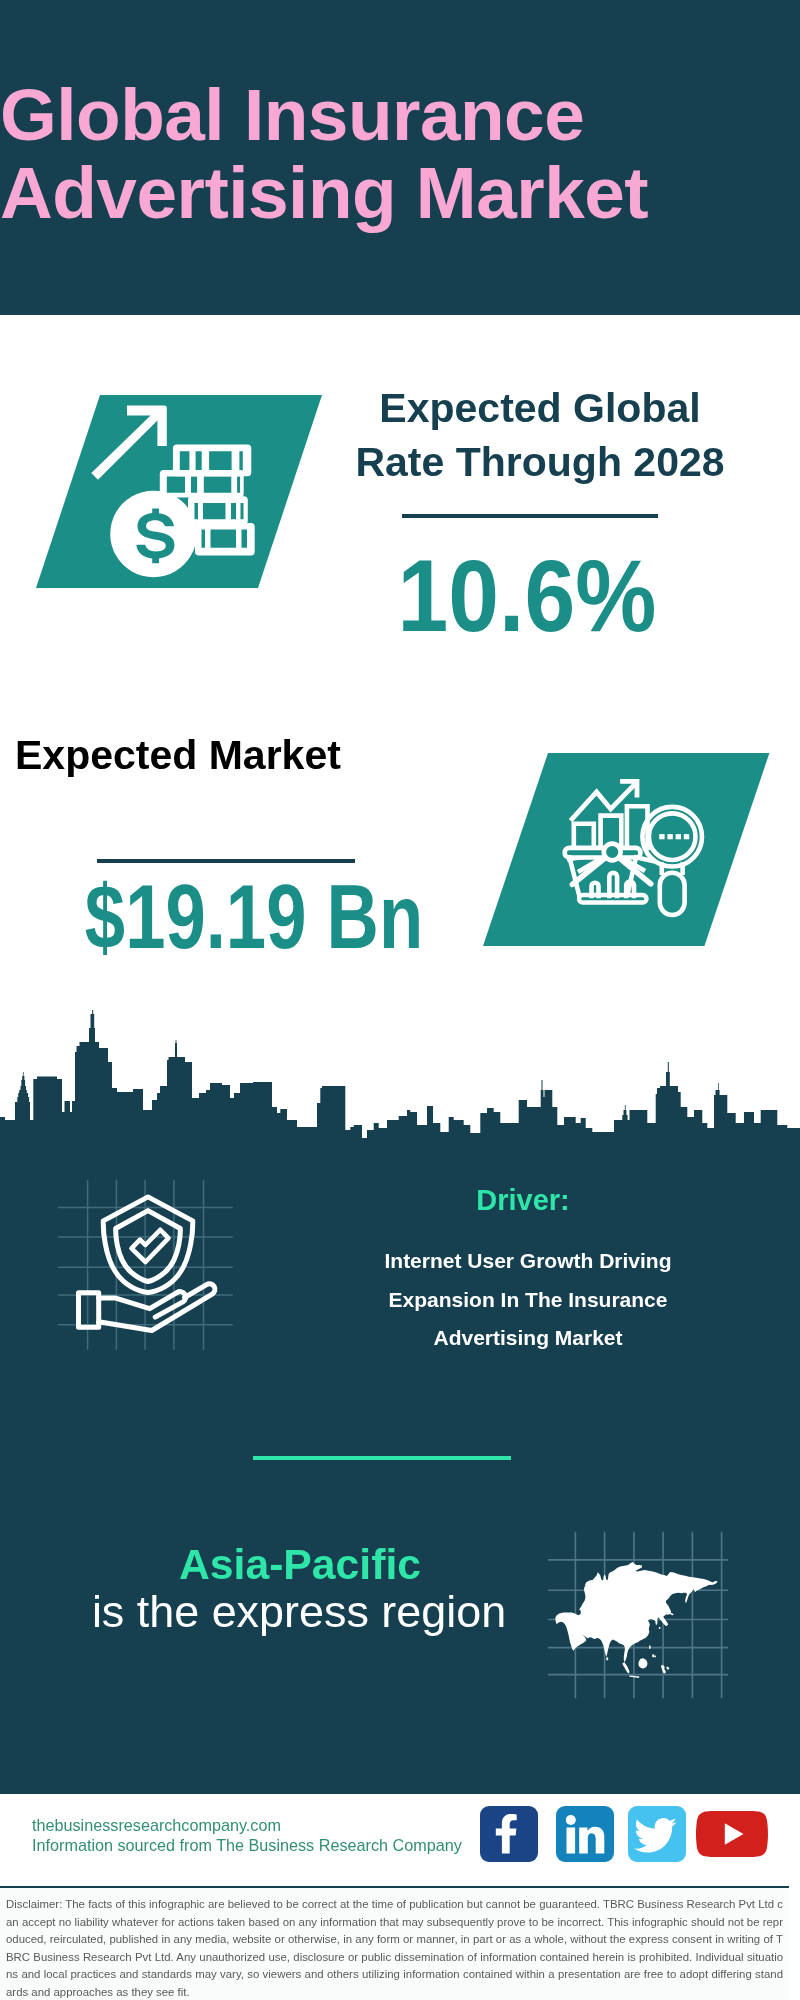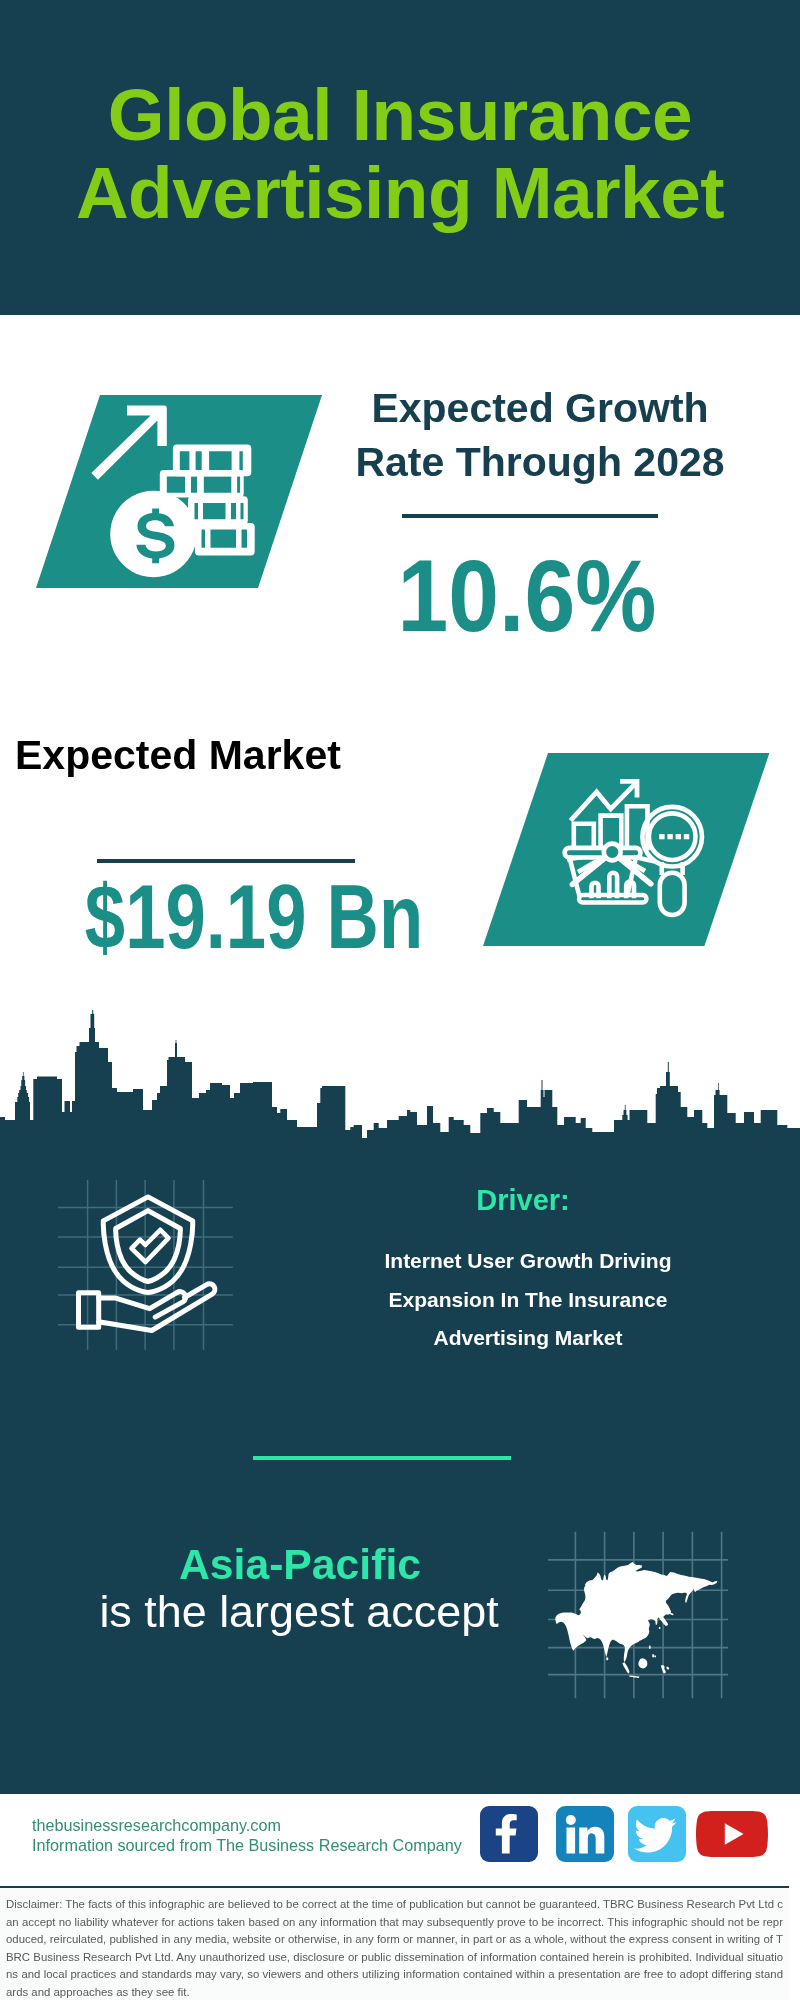--- a/index.html
+++ b/index.html
@@ -11,21 +11,21 @@
   }
   .page { position: relative; width: 800px; height: 2000px; background:#fff; }
 
   
   .header {
     position:absolute; left:0; top:0; width:800px; height:315px;
     background:#16404F;
   }
   .header-title {
     position:absolute; left:0; top:76px; width:800px;
-    text-align:center; color:#84cc16;
+    text-align:left; color:#f9a8d4;
     font-size:73px; font-weight:700; line-height:78px;
     letter-spacing:-0.5px;
   }
 
   
   .s1-shape { position:absolute; left:36px; top:395px; width:290px; height:200px; }
   .s1-title {
     position:absolute; left:320px; top:381px; width:440px;
     text-align:center; color:#16404F; font-size:41px; font-weight:700; line-height:54px;
   }
@@ -117,21 +117,21 @@
                M130.8,81.6 h18.2 v16.2 h-18.2 z M155,81.6 h6.1 v16.2 h-6.1 z M167.8,81.6 h27.5 v16.2 h-27.5 z M201.1,81.6 h3 v16.2 h-3 z"></path>
       <path d="M156,101.2 h51.8 a4,4 0 0 1 4,4 v20.2 a4,4 0 0 1 -4,4 h-51.8 a4,4 0 0 1 -4,-4 v-20.2 a4,4 0 0 1 4,-4 z
                M158.5,108 h3.5 v16.2 h-3.5 z M167,108 h22.5 v16.2 h-22.5 z M195,108 v16.2 h5 v-16.2 z M204.5,108 h3 v16.2 h-3 z"></path>
       <path d="M162.9,128 h51.8 a4,4 0 0 1 4,4 v24.4 a4,4 0 0 1 -4,4 h-51.8 a4,4 0 0 1 -4,-4 v-24.4 a4,4 0 0 1 4,-4 z
                M165.5,134.6 h3.5 v18.2 h-3.5 z M174.5,134.6 h25.5 v18.2 h-25.5 z M205.5,134.6 h5.5 v18.2 h-5.5 z"></path>
       <path d="M117.45,95.7 a43.25,43.25 0 1 0 0.01,0 z
                M 116.2 113.5 h 6.79 v 4.78 c 8.08 0.74 14.19 5.7 14.96 13.06 h -9.03 c -0.95 -3.68 -4.64 -6.16 -9.72 -6.16 c -5.59 0.0 -9.12 2.39 -9.12 5.7 c 0.0 3.31 2.75 4.78 10.15 5.98 c 10.66 1.75 18.23 4.6 18.23 13.25 c 0.0 7.36 -5.68 12.33 -15.48 13.34 v 4.88 h -6.79 v -4.88 c -9.03 -0.83 -15.31 -5.8 -15.82 -13.71 h 8.94 c 0.77 4.14 4.82 6.72 10.75 6.72 c 6.36 0.0 9.72 -2.3 9.72 -5.7 c 0.0 -3.5 -3.1 -4.97 -11.01 -6.26 c -10.49 -1.75 -17.29 -4.78 -17.29 -13.43 c 0.0 -7.08 5.42 -12.14 14.71 -13.06 z"></path>
     </g>
   </svg>
   <div class="s1-title">
-    <div>Expected Growth</div>
+    <div>Expected Global</div>
     <div>Rate Through 2028</div>
   </div>
   <div class="s1-rule"></div>
   <div class="s1-value">10.6%</div>
 
   <div class="s2-title">
     <div>Expected Market</div>
   </div>
   <div class="s2-rule"></div>
   <div class="s2-value">$19.19 Bn</div>
@@ -199,21 +199,21 @@
   <div class="driver-label">Driver:</div>
   <div class="driver-text">
     <div>Internet User Growth Driving</div>
     <div>Expansion In The Insurance</div>
     <div>Advertising Market</div>
   </div>
   <div class="mid-rule"></div>
 
   <div class="region-title">Asia-Pacific</div>
   <div class="region-text">
-    <div>is the largest accept</div>
+    <div>is the express region</div>
   </div>
   <svg class="region-map" viewBox="0 0 180 180">
     <g stroke="#4F7586" stroke-width="1.6">
       <path d="M27.4,3.8 V170.3 M56.6,3.8 V170.3 M85.9,3.8 V170.3 M115.1,3.8 V170.3 M144.4,3.8 V170.3 M173.6,3.8 V170.3"></path>
       <path d="M-3,31.9 H180 M-3,62.2 H180 M-3,91.5 H180 M-3,119.6 H180 M-3,146.6 H180"></path>
     </g>
     <path fill="#ffffff" d="M36.8,57.1L38.4,54.3L41.3,52.6L44.6,52.1L48.6,47.6L49.7,44.2L51.4,45.9L52.5,48.1L53.1,50.9L54.2,52.6L55.3,51.5L55.6,48.7L56.4,46.4L57.6,48.1L58.1,50.9L59.0,52.6L59.8,51.5L60.2,48.7L60.6,45.9L62.1,44.2L64.3,43.6L66.6,41.9L69.4,39.7L72.2,38.6L75.0,38.0L77.8,37.4L80.1,36.9L82.3,35.2L84.6,34.1L86.3,35.8L88.5,36.9L91.3,36.9L94.1,37.4L93.6,39.7L91.3,40.8L89.1,41.9L87.4,43.1L89.6,43.4L93.0,42.7L96.4,41.9L99.2,42.5L102.0,43.1L104.8,43.6L107.6,44.2L110.4,45.3L113.3,46.4L116.1,47.0L118.9,48.1L122.2,44.1L125.9,44.5L129.7,45.9L133.4,46.9L137.2,47.8L140.9,48.8L144.7,49.2L148.4,49.7L152.2,50.4L155.9,51.1L159.7,52.3L162.5,53.4L164.4,54.6L166.3,53.4L168.1,53.0L169.5,53.6L168.6,55.1L166.3,56.3L163.9,57.0L161.6,56.7L159.2,57.7L157.8,58.6L155.9,59.1L154.1,60.0L152.2,60.9L150.3,61.9L148.4,62.8L147.0,64.2L146.1,61.9L145.4,60.9L144.7,62.3L143.8,63.8L142.3,65.2L140.9,67.0L140.0,69.4L139.1,72.2L138.1,75.0L137.2,74.1L137.4,71.3L138.1,68.4L139.1,66.1L137.7,64.7L135.8,64.7L134.0,65.2L132.0,64.9L130.2,64.7L128.3,64.9L126.4,65.4L124.5,66.1L122.7,67.5L121.3,69.4L119.8,71.3L118.4,72.2L117.7,74.1L118.9,75.9L120.3,77.8L121.3,79.7L122.2,81.6L123.1,83.4L122.7,85.3L121.3,86.3L119.8,86.7L118.4,86.3L117.0,87.2L115.6,88.6L111.9,87.9L110.1,90.1L108.8,91.8L107.5,93.1L106.2,92.2L104.9,91.4L103.1,90.9L101.4,91.4L100.1,92.2L100.5,93.6L101.4,94.9L101.8,96.6L101.4,98.4L100.9,100.1L100.9,101.9L101.4,103.6L100.9,105.4L100.1,107.1L98.7,108.9L97.0,110.2L95.2,111.1L93.5,111.9L91.7,112.8L90.4,114.1L88.5,114.8L86.8,115.5L85.0,116.5L83.2,118.0L81.6,119.8L80.4,121.8L79.6,124.0L79.2,126.2L78.8,128.5L78.2,130.5L77.4,132.5L76.4,134.2L75.8,132.0L75.8,129.5L76.0,127.0L76.4,124.5L76.8,122.0L76.8,119.5L76.0,117.5L74.6,116.5L72.8,116.0L71.0,115.2L69.5,114.0L68.0,113.0L66.5,112.2L65.0,111.6L63.5,112.4L62.4,114.0L61.6,116.0L60.9,118.2L60.3,120.5L59.8,122.8L59.3,125.2L58.7,127.6L58.2,129.0L57.6,126.8L57.0,124.4L56.4,122.0L55.8,119.6L55.2,117.3L54.5,115.2L53.7,113.4L52.8,111.9L51.7,110.9L50.5,110.3L49.2,110.0L48.0,110.4L46.8,111.0L45.6,110.8L44.5,110.2L43.4,109.6L42.3,109.2L41.2,109.6L40.1,110.2L39.0,110.0L38.0,109.2L37.0,108.4L36.0,107.6L35.0,107.0L33.9,106.6L32.8,106.2L31.8,105.6L30.9,104.8L30.3,103.8L30.0,102.8L30.6,103.4L31.4,104.2L32.2,105.0L33.2,105.7L34.2,106.4L35.1,107.2L36.0,108.1L36.9,109.2L37.7,110.5L38.3,112.0L37.5,113.2L36.4,114.1L35.3,114.9L34.1,115.6L32.9,116.3L31.7,117.0L30.5,117.7L29.3,118.5L28.1,119.4L27.0,120.6L26.0,122.0L25.2,122.8L24.4,121.2L23.7,119.4L23.1,117.6L22.5,115.8L22.0,114.0L21.6,112.1L21.2,110.2L20.8,108.3L20.4,106.4L19.9,104.5L19.4,102.6L18.9,100.8L18.3,99.1L17.6,97.6L16.8,96.2L15.8,95.0L14.6,94.2L13.3,93.8L12.0,94.0L10.7,94.6L9.5,95.4L8.6,96.0L8.0,94.6L7.6,92.8L7.3,91.0L7.5,89.2L8.8,87.2L10.8,85.8L13.2,85.0L15.8,84.6L18.4,84.4L21.0,84.4L23.6,84.6L26.0,85.2L28.4,86.2L30.4,87.2L32.0,86.6L32.9,84.8L32.6,82.8L31.2,81.6L32.0,80.2L33.2,78.4L34.2,76.4L35.4,74.6L36.6,72.8L37.3,70.6L37.4,68.2L37.0,65.8L36.3,63.4L36.0,61.0L36.5,58.8L37.7,57.4ZM111.0,85.7L112.9,86.6L114.7,88.3L116.7,90.9L118.9,94.0L120.2,96.2L119.3,97.5L117.8,97.9L116.2,96.6L114.9,94.9L113.4,93.1L112.0,91.4L110.8,89.6L110.1,87.4ZM122.4,84.8L124.6,85.4L125.7,86.3L124.8,87.2L123.2,86.8L122.2,85.9ZM111.4,98.8L112.6,99.4L112.3,100.8L111.2,101.0L110.6,99.9ZM107.5,88.3L108.8,90.1L109.4,92.2L109.4,94.7L108.9,96.6L107.9,97.1L107.5,95.0L107.3,92.7L107.1,90.5ZM101.5,117.2L102.4,117.8L102.8,119.4L102.2,121.1L101.4,120.9L101.0,119.4L101.1,118.1ZM104.9,125.9L105.9,126.5L106.4,127.9L105.9,129.2L104.9,129.5L104.2,128.6L104.2,127.1ZM107.1,127.2L108.0,127.9L107.8,129.2L107.0,129.5L106.4,128.6L106.4,127.8ZM92.6,130.7L94.8,130.3L96.8,130.9L98.3,132.3L99.2,134.1L99.4,136.2L98.7,138.2L97.2,139.7L95.1,140.4L93.0,140.0L91.4,138.8L90.5,136.9L90.5,134.6L91.4,132.5ZM113.2,137.3L114.7,136.9L115.9,137.7L116.7,139.1L116.2,140.5L116.8,141.9L117.6,143.0L117.8,144.4L116.8,145.4L115.5,144.9L114.8,143.5L114.3,141.9L113.8,140.4L113.1,139.0ZM118.9,138.6L120.4,139.1L121.3,140.4L120.8,141.6L119.4,141.6L118.5,140.5L118.5,139.3ZM76.4,134.2L78.0,136.5L79.4,138.8L80.6,141.2L81.4,143.6L81.0,145.4L79.4,144.4L78.0,142.2L76.6,139.8L75.2,137.4L74.4,135.2ZM81.5,147.5L85.0,147.8L88.5,148.2L91.5,148.6L90.8,150.0L87.5,149.6L84.0,149.0L81.0,148.6ZM59.3,129.0L60.3,130.2L60.1,132.0L59.0,132.6L58.1,131.3L58.3,129.8Z"></path>
   </svg>
 
   <div class="footer">

